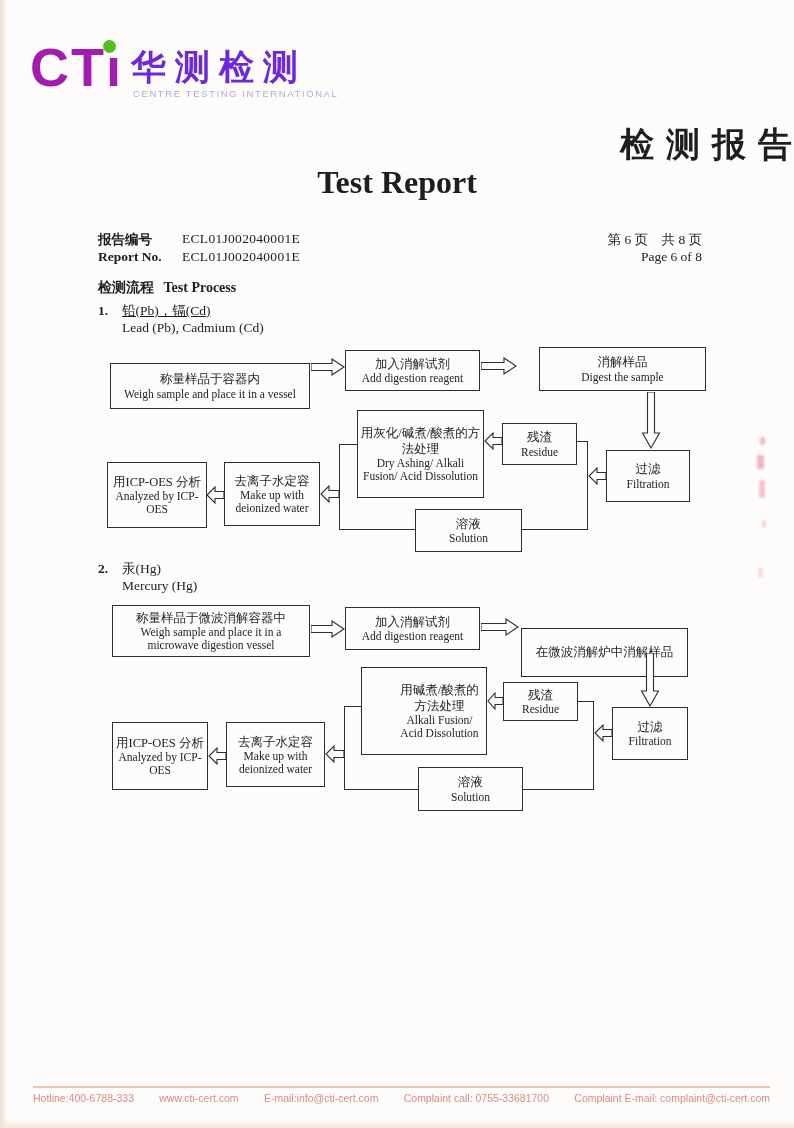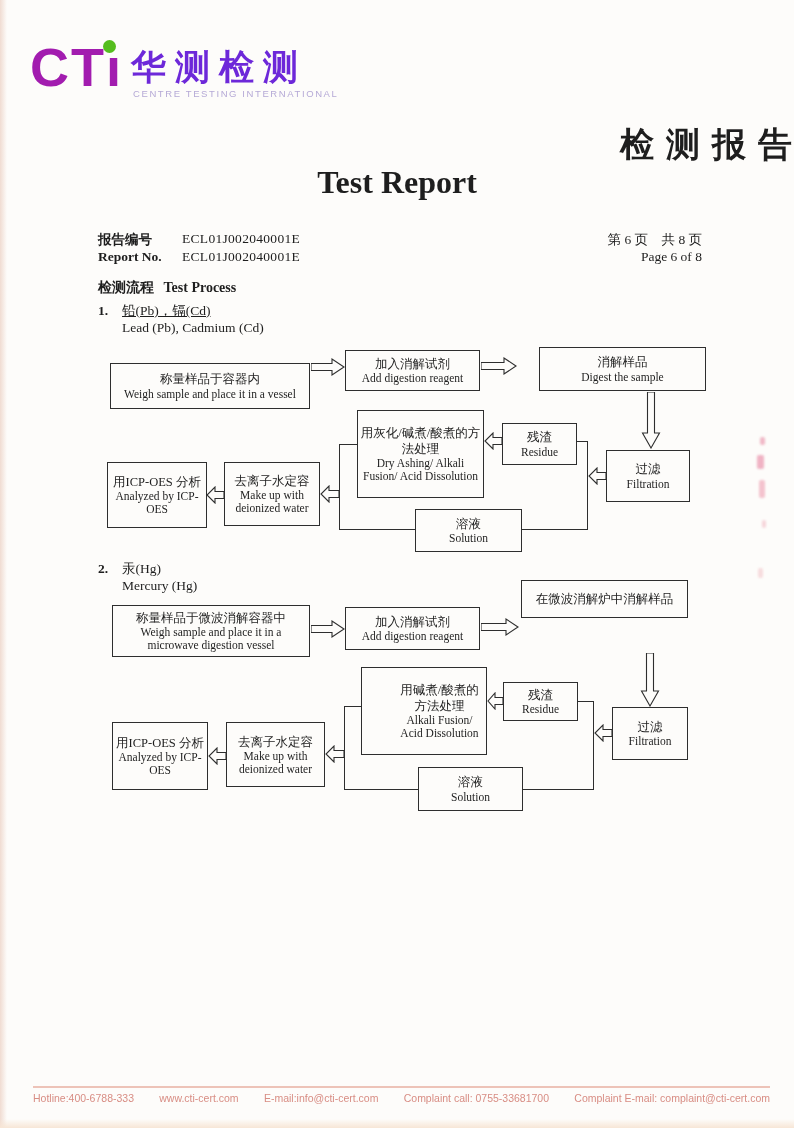--- a/index.html
+++ b/index.html
@@ -180,21 +180,21 @@
   <span class="sec-en" style="left:122px;top:578px;">Mercury (Hg)</span>
 
   <div class="fbox" style="left:112px;top:605px;width:198px;height:52px;">
     <div class="cn">称量样品于微波消解容器中</div>
     <div class="en">Weigh sample and place it in a microwave digestion vessel</div>
   </div>
   <div class="fbox" style="left:345px;top:607px;width:135px;height:43px;">
     <div class="cn">加入消解试剂</div>
     <div class="en">Add digestion reagent</div>
   </div>
-  <div class="fbox" style="left:521px;top:580px;width:167px;height:38px;">
+  <div class="fbox" style="left:521px;top:628px;width:167px;height:49px;">
     <div class="cn">在微波消解炉中消解样品</div>
   </div>
   <div class="fbox" style="left:361px;top:667px;width:126px;height:88px;padding-left:33px;">
     <div class="cn">用碱煮/酸煮的方法处理</div>
     <div class="en">Alkali Fusion/ Acid Dissolution</div>
   </div>
   <div class="fbox" style="left:503px;top:682px;width:75px;height:39px;">
     <div class="cn">残渣</div>
     <div class="en">Residue</div>
   </div>

